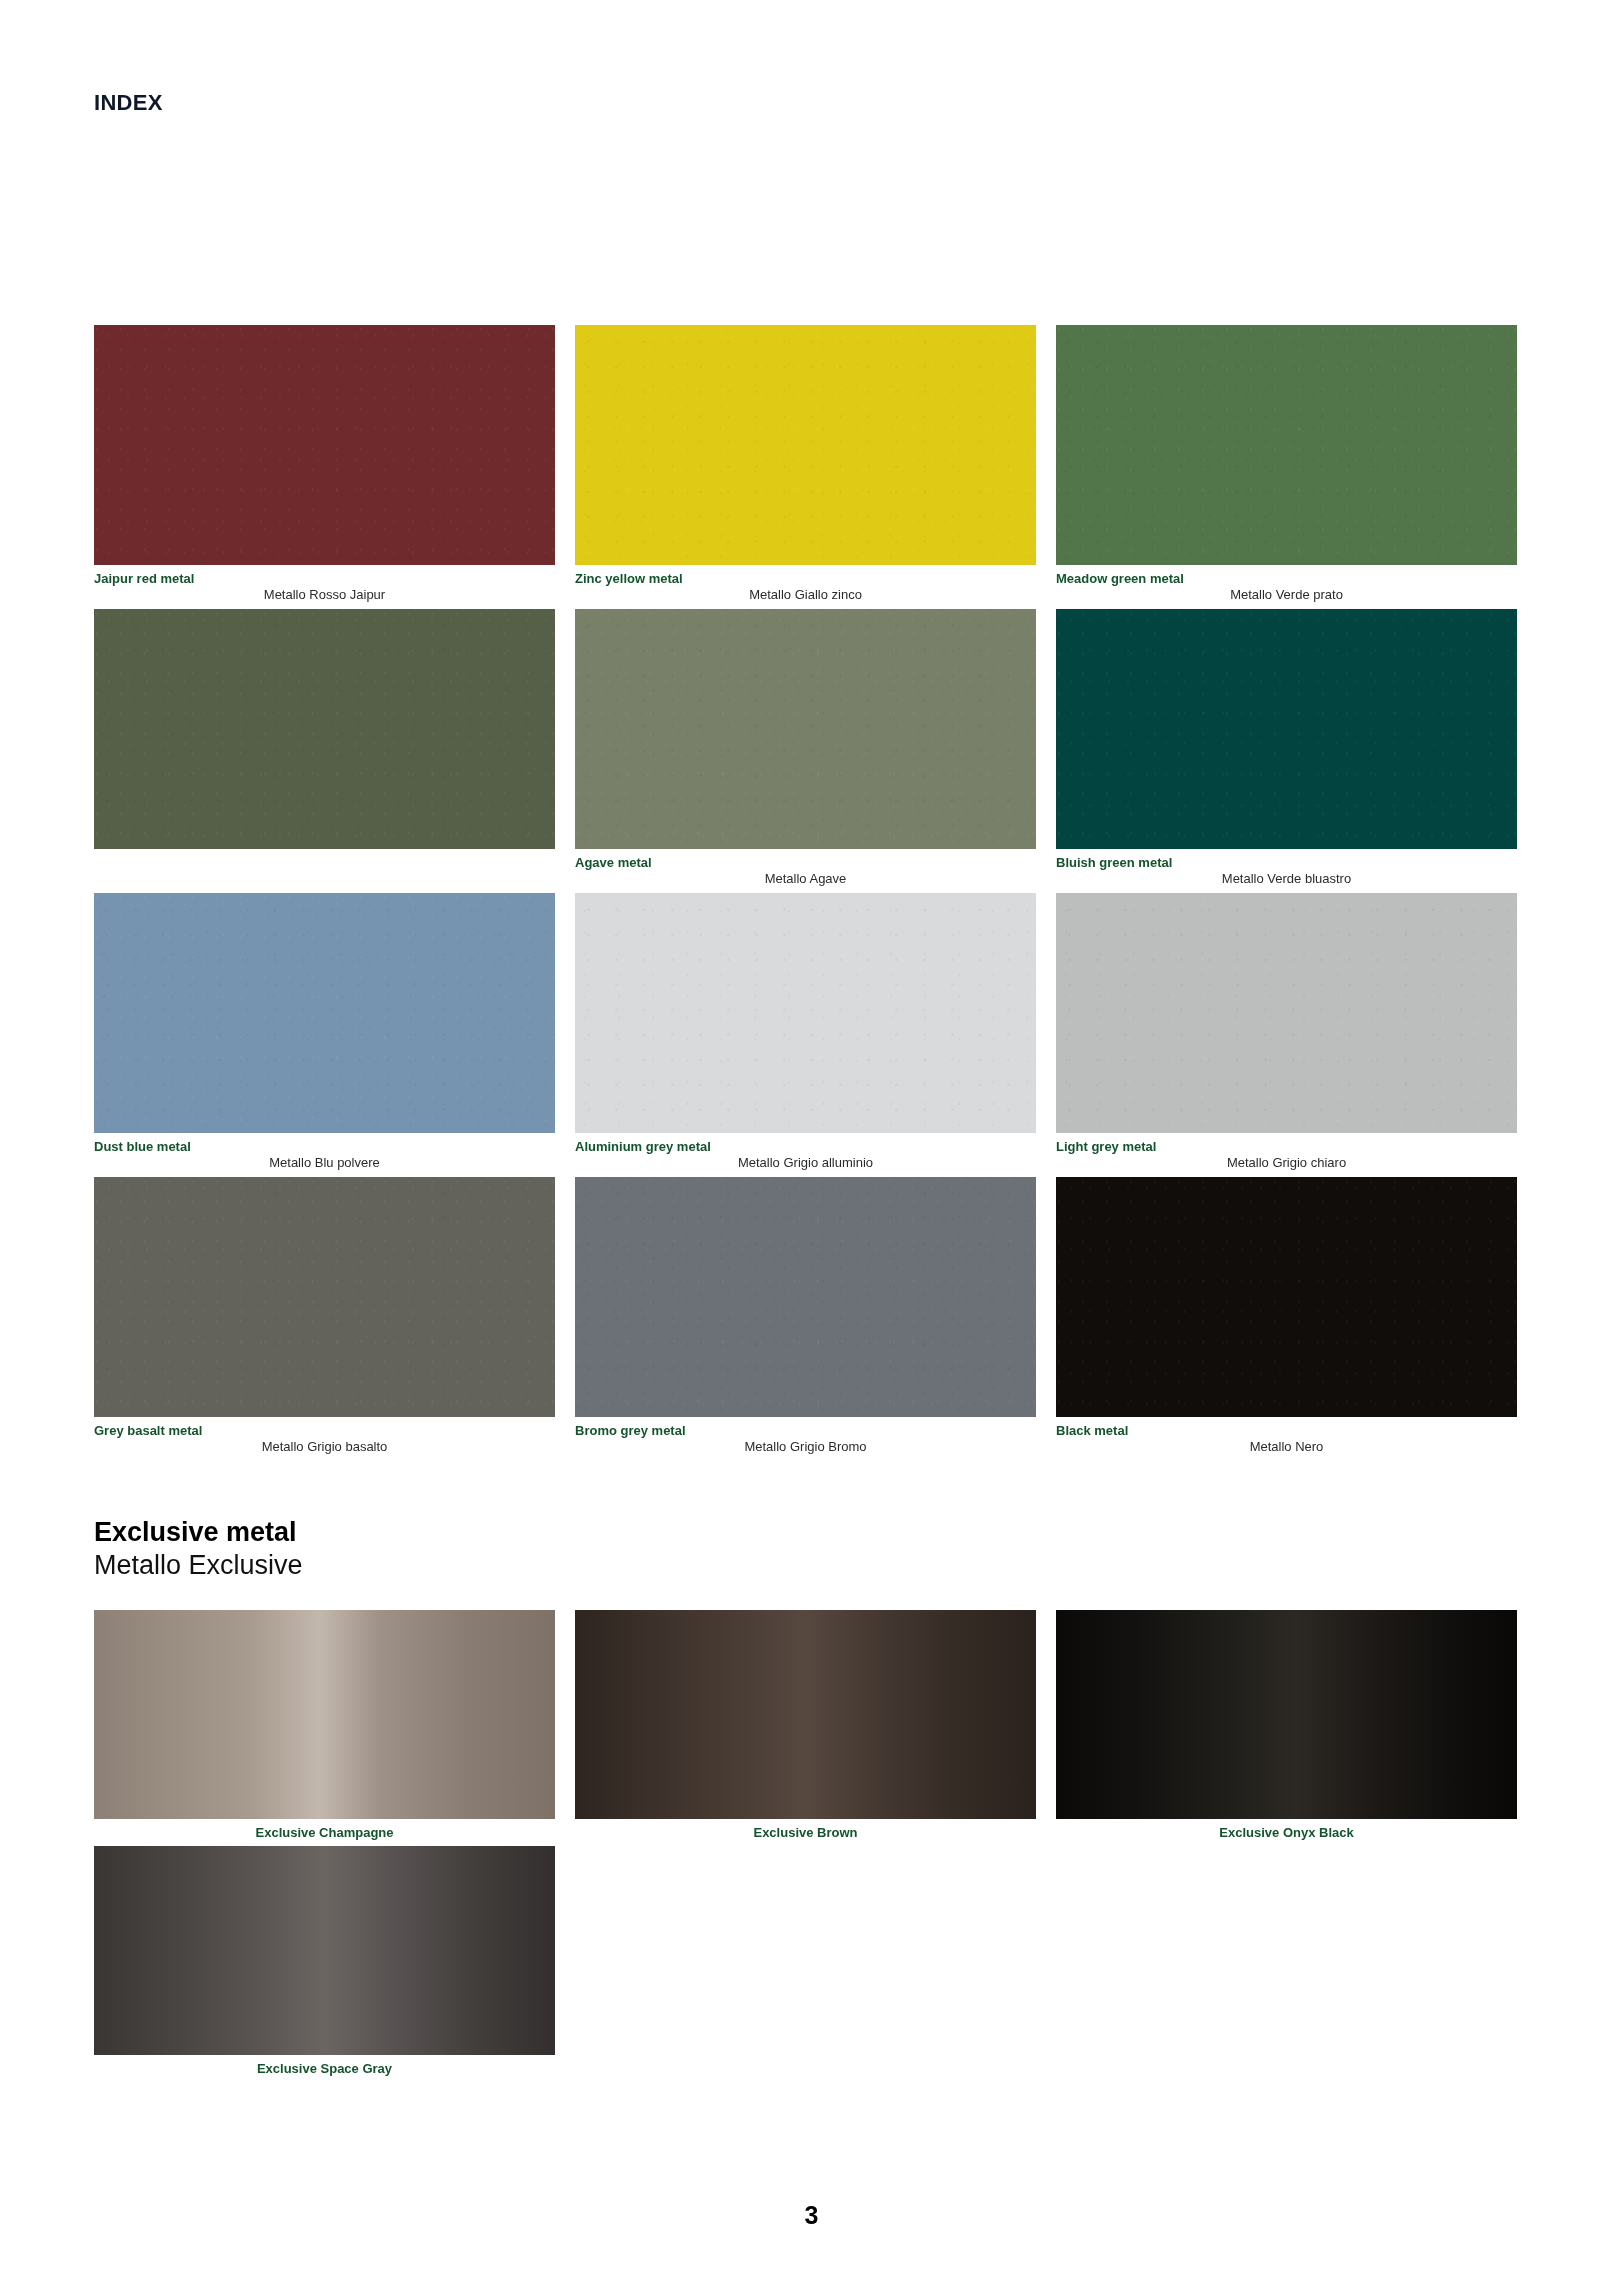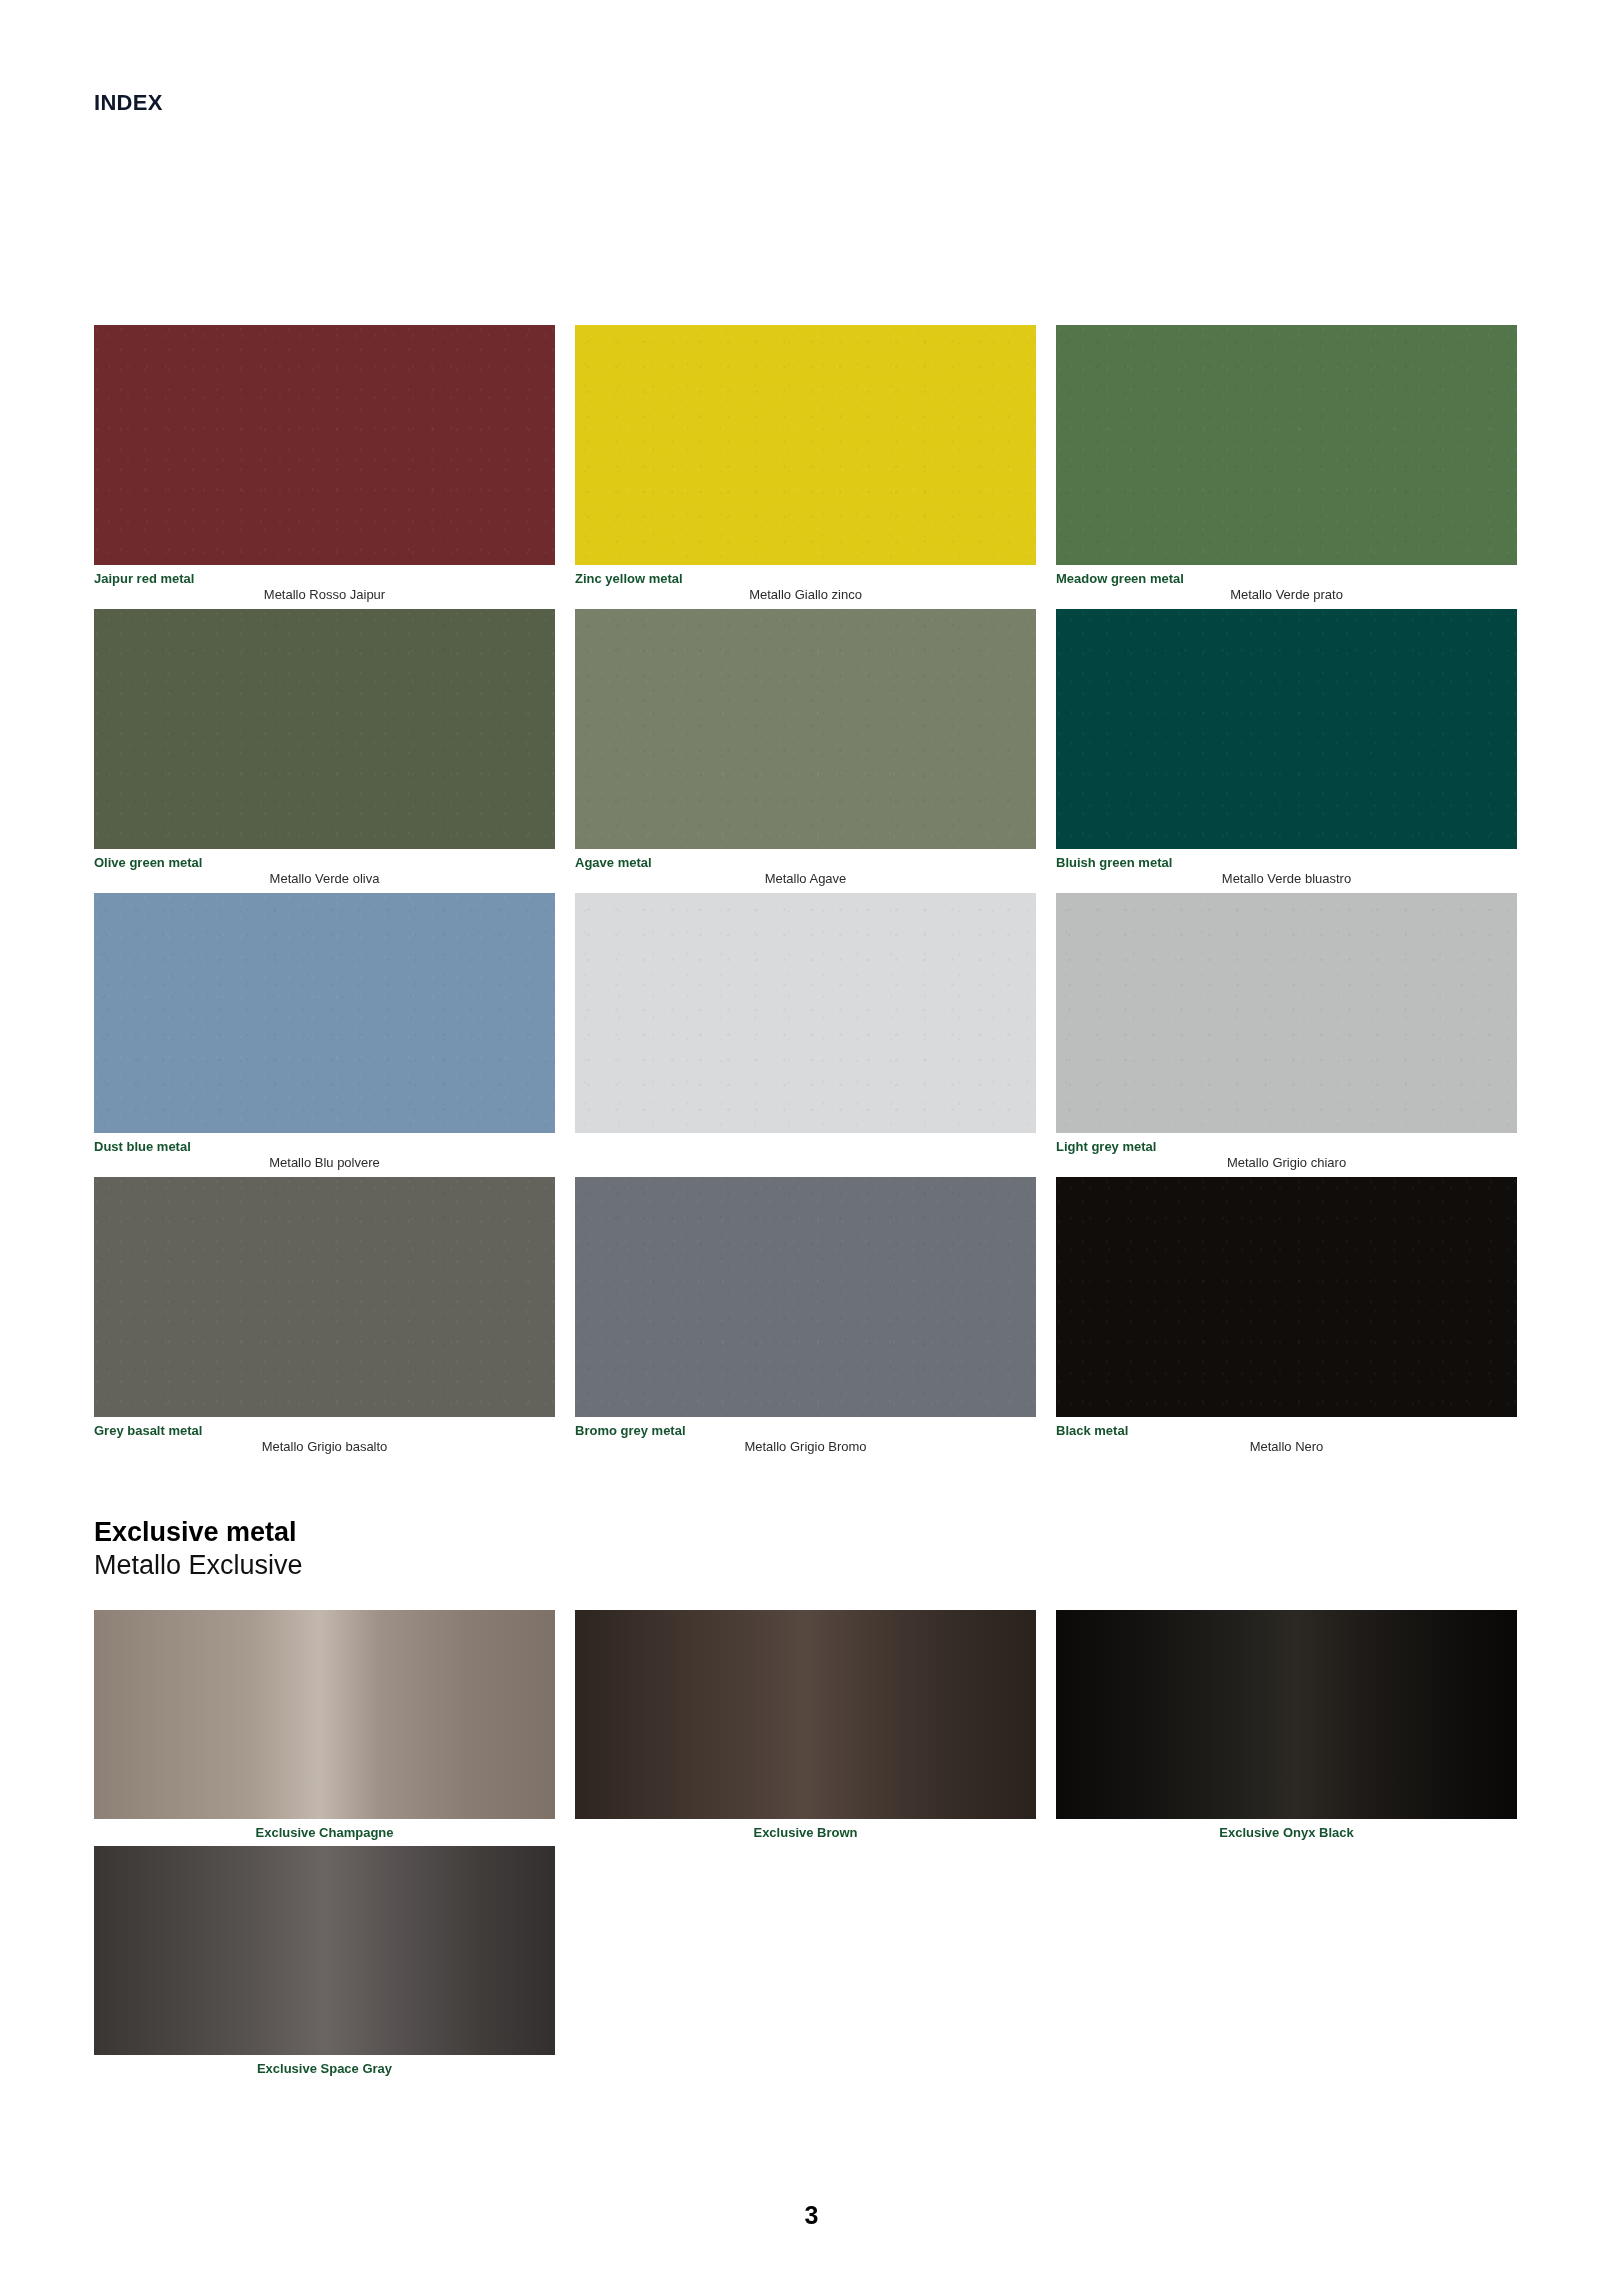--- a/index.html
+++ b/index.html
@@ -195,24 +195,20 @@
         <div class="labels">
           <div class="label-en">Meadow green metal</div>
           <div class="label-it">Metallo Verde prato</div>
         </div>
       </div>
     </div>
 
     <div class="row">
       <div class="cell c0">
         <div class="swatch swatch-noise" style="background-color:#565f48;"></div>
-        <div class="labels">
-          <div class="label-en">Olive green metal</div>
-          <div class="label-it">Metallo Verde oliva</div>
-        </div>
       </div>
       <div class="cell c1">
         <div class="swatch swatch-noise" style="background-color:#788069;"></div>
         <div class="labels">
           <div class="label-en">Agave metal</div>
           <div class="label-it">Metallo Agave</div>
         </div>
       </div>
       <div class="cell c2">
         <div class="swatch swatch-noise" style="background-color:#014440;"></div>
@@ -226,20 +222,24 @@
     <div class="row">
       <div class="cell c0">
         <div class="swatch swatch-noise" style="background-color:#7694af;"></div>
         <div class="labels">
           <div class="label-en">Dust blue metal</div>
           <div class="label-it">Metallo Blu polvere</div>
         </div>
       </div>
       <div class="cell c1">
         <div class="swatch swatch-noise" style="background-color:#d8dadc;"></div>
+        <div class="labels">
+          <div class="label-en">Aluminium grey metal</div>
+          <div class="label-it">Metallo Grigio alluminio</div>
+        </div>
       </div>
       <div class="cell c2">
         <div class="swatch swatch-noise" style="background-color:#bcbebd;"></div>
         <div class="labels">
           <div class="label-en">Light grey metal</div>
           <div class="label-it">Metallo Grigio chiaro</div>
         </div>
       </div>
     </div>
 

